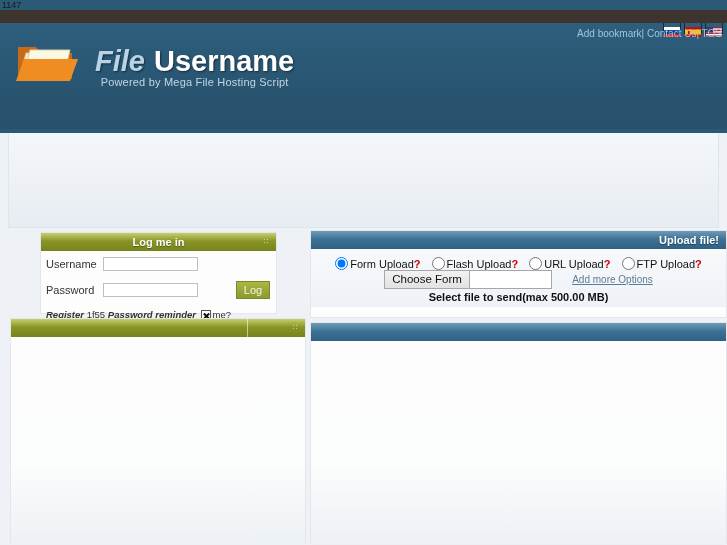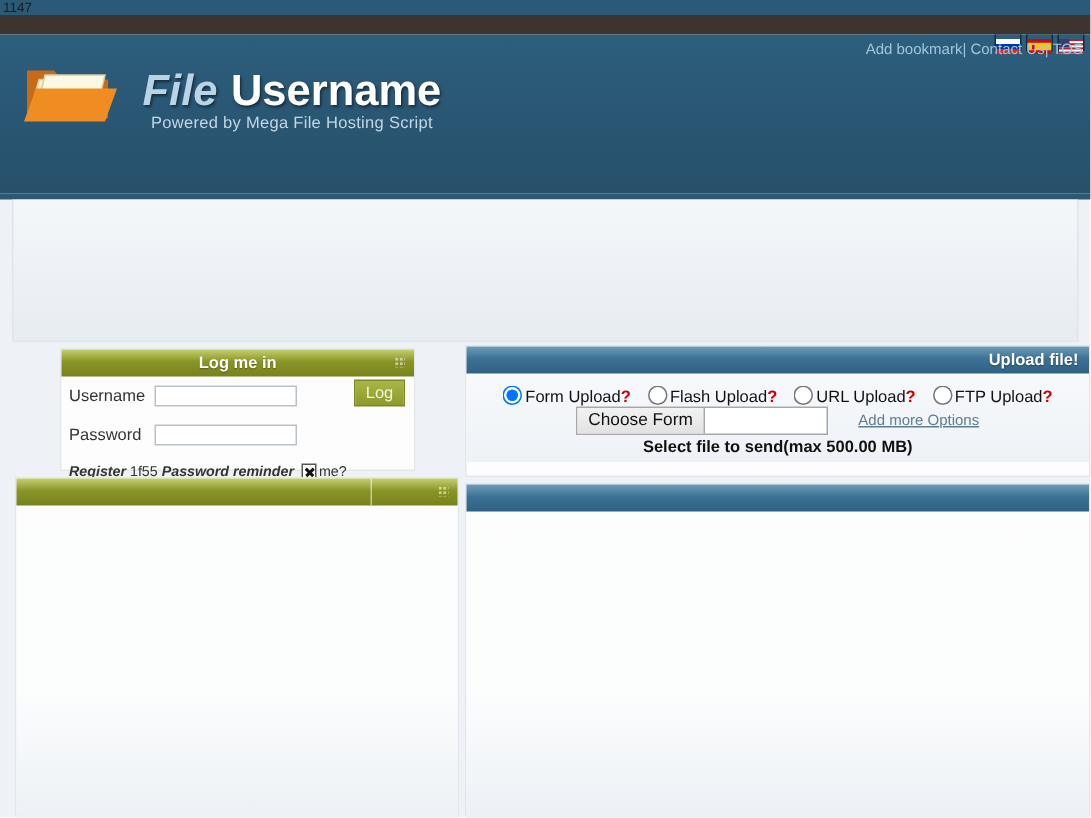--- a/index.html
+++ b/index.html
@@ -102,21 +102,21 @@
   
   #login-panel { left:40px; top:232px; width:237px; height:82px; }
   .login-body { padding:6px 7px 4px 5px; position:relative; }
   .lrow { display:flex; align-items:center; margin-bottom:12px; }
   .lrow label { font-size:11px; color:#333; width:57px; }
   .lrow input {
     width:95px; height:14px; border:1px solid #b9c0c8; background:#fff;
     font-size:10px; padding:0 2px; font-family:"Liberation Sans", sans-serif;
   }
   .logbtn {
-    position:absolute; right:6px; top:2px;
+    position:absolute; right:6px; top:30px;
     width:34px; height:18px;
     background:linear-gradient(180deg,#aab646 0%,#8d9a2c 100%);
     border:1px solid #7c8726; color:#f2f4e0; font-size:11px;
     font-family:"Liberation Sans", sans-serif;
     cursor:pointer; padding:0;
   }
   .lfoot { font-size:9.5px; color:#333; margin-top:4px; white-space:nowrap; }
   .lfoot a { color:#333; text-decoration:none; font-weight:bold;font-style:italic; }
   .cbx {
     display:inline-block; width:10px; height:10px; border:1px solid #555;

